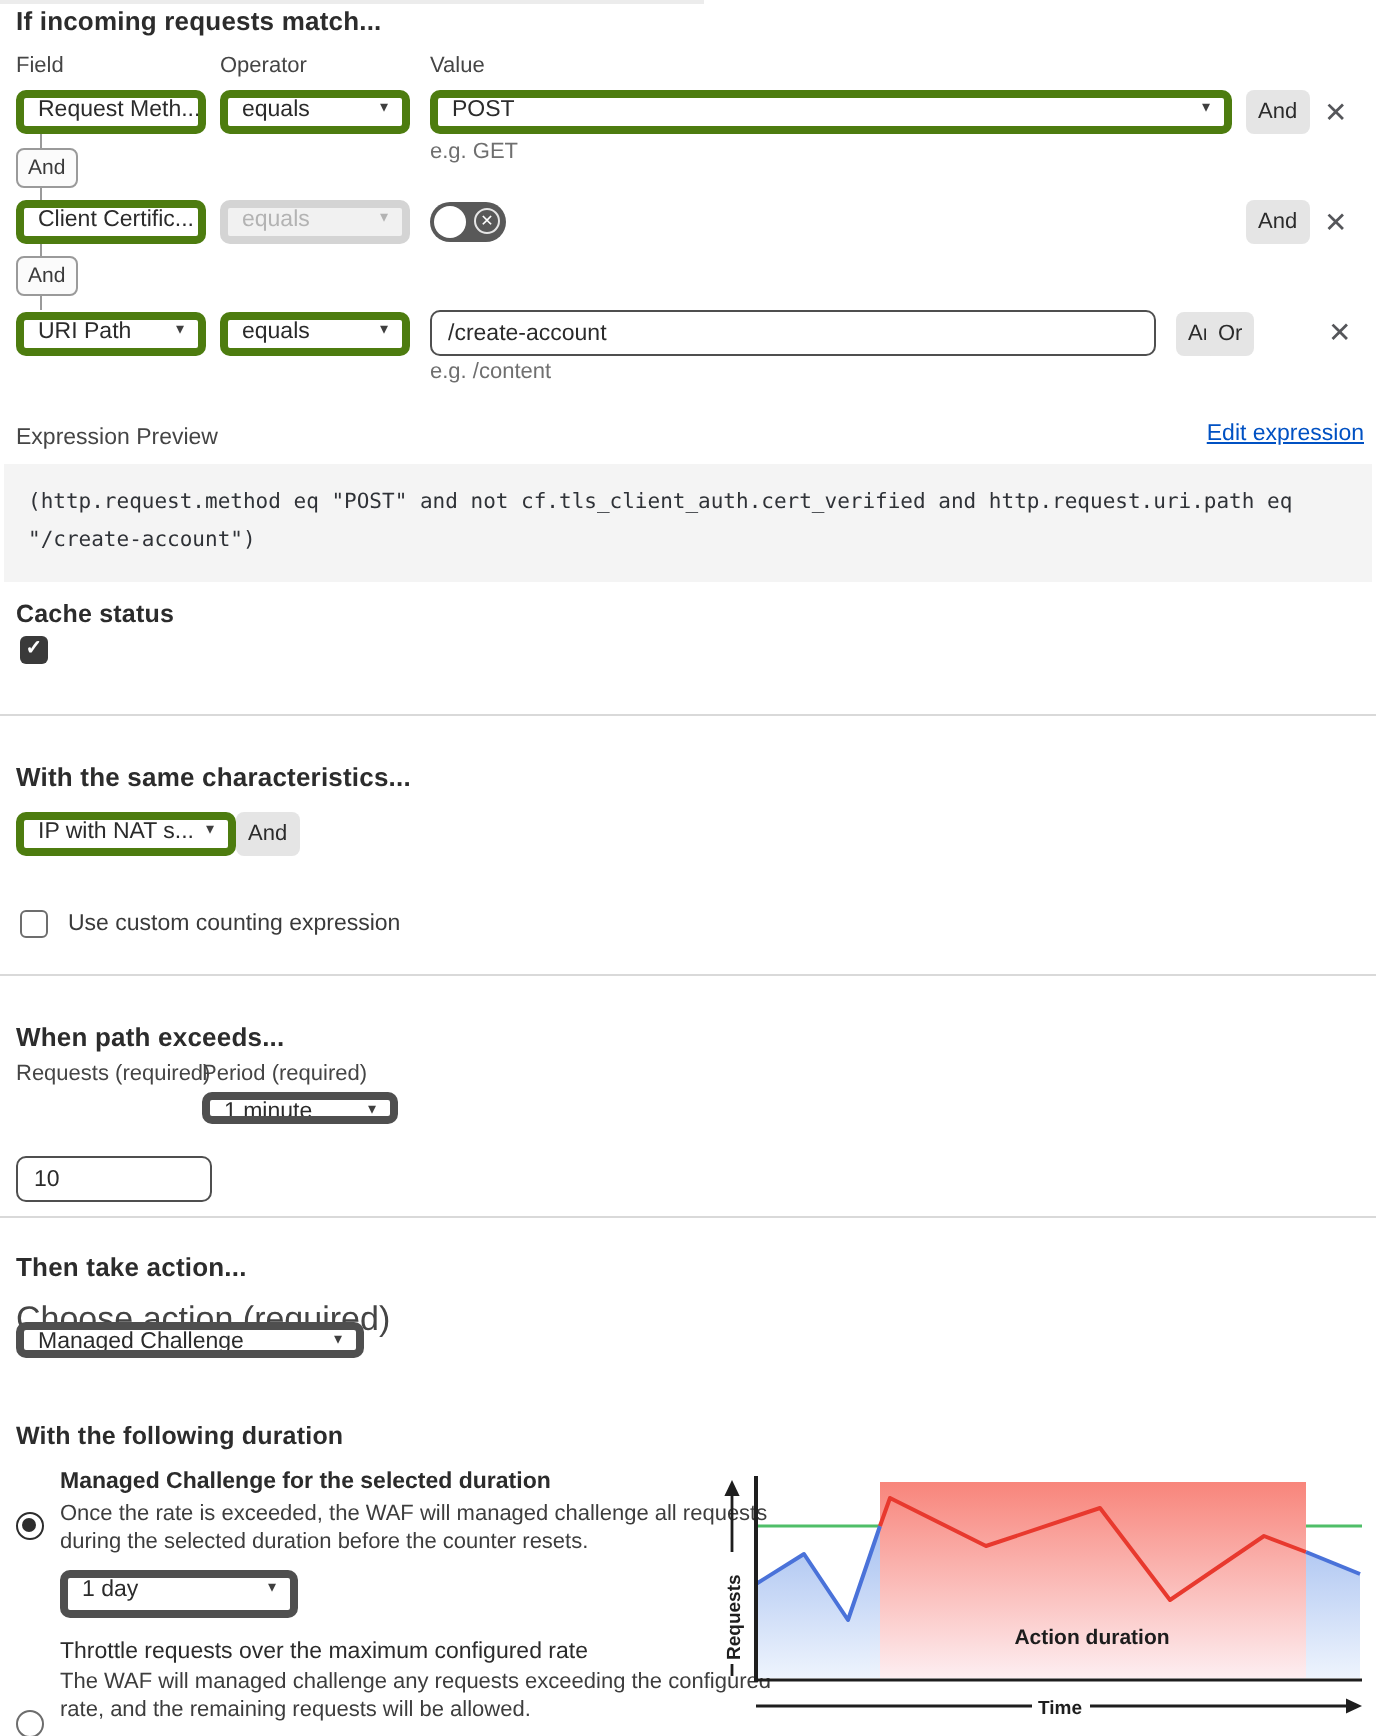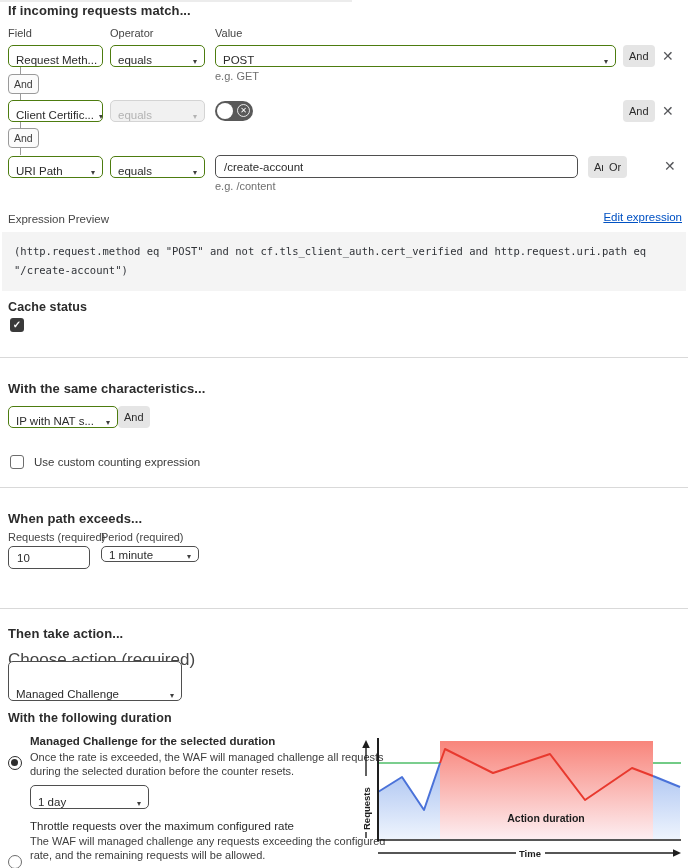--- a/index.html
+++ b/index.html
@@ -3,22 +3,22 @@
 <meta charset="utf-8">
 <style>
   *{margin:0;padding:0;box-sizing:border-box}
   html,body{background:#fff}
   #app{position:relative;width:688px;height:868px;overflow:hidden;background:#fff;
        font-family:"Liberation Sans",sans-serif;color:#313131}
   .abs{position:absolute}
   .h{font-weight:bold;font-size:13px;color:#2c2c2c;letter-spacing:.1px}
   .lbl{font-size:11px;color:#454545}
   .hint{font-size:11px;color:#6f6f6f}
-  .sel{display:flex;align-items:flex-end;justify-content:space-between;height:22px;
-       border:1px solid #4d7c0f;border-radius:5px;background:#fff;padding:0 7px;
+  .sel{display:flex;align-items:flex-start;justify-content:space-between;height:22px;
+       border:4px solid #4d7c0f;border-radius:5px;background:#fff;padding:0 7px;
        font-size:11.5px;color:#2b2b2b;cursor:pointer;white-space:nowrap;overflow:hidden}
   .sel.dark{border-color:#4f4f4f}
   .sel.dis{background:#f1f1f1;border-color:#d4d4d4;color:#b3b3b3}
   .sel .chev{font-size:8px;color:#3f3f3f;margin-left:5px;flex:0 0 auto}
   .sel.dis .chev{color:#b3b3b3}
   .inp{height:23px;border:1px solid #4f4f4f;border-radius:5px;background:#fff;
        padding:0 8px;font-size:11.5px;color:#2b2b2b;display:flex;align-items:center}
   .btn{display:inline-flex;align-items:center;justify-content:center;height:22px;
        padding:0 6px;background:#e5e5e5;border-radius:4px;font-size:11px;color:#2b2b2b;cursor:pointer}
   .x{font-size:14px;color:#55565a;cursor:pointer;line-height:14px}
@@ -130,31 +130,31 @@
   </div>
   <div class="abs btn" style="left:118px;top:406px">And</div>
   <div class="abs chk off" style="left:10px;top:455px"></div>
   <div class="abs" style="left:34px;top:456px;font-size:11.5px;color:#3a3a3a">Use custom counting expression</div>
 
   <div class="abs divider" style="top:487px"></div>
 
   <div class="abs h" style="left:8px;top:511px">When path exceeds...</div>
   <div class="abs lbl" style="left:8px;top:531px">Requests (required)</div>
   <div class="abs lbl" style="left:101px;top:531px">Period (required)</div>
-  <div class="abs inp" style="left:8px;top:546px;width:82px">10</div>
+  <div class="abs inp" style="left:8px;top:578px;width:98px">10</div>
   <div class="abs sel dark" style="left:101px;top:546px;width:98px;height:16px">
     <span>1 minute</span>
     <span class="chev">▾</span>
   </div>
 
   <div class="abs divider" style="top:608px"></div>
 
   <div class="abs h" style="left:8px;top:626px">Then take action...</div>
   <div class="abs lbl" style="left:8px;top:650px;font-size:17px">Choose action (required)</div>
-  <div class="abs sel dark" style="left:8px;top:661px;width:174px;height:40px">
+  <div class="abs sel dark" style="left:8px;top:661px;width:174px;height:18px">
     <span>Managed Challenge</span>
     <span class="chev">▾</span>
   </div>
 
   <div class="abs h" style="left:8px;top:711px;font-size:12.5px">With the following duration</div>
 
   <div class="abs radio on" style="left:8px;top:736px"></div>
   <div class="abs optlabel b" style="left:30px;top:735px">Managed Challenge for the selected duration</div>
   <div class="abs desc" style="left:30px;top:750px">
     <span>Once the rate is exceeded, the WAF will managed challenge all requests</span>

